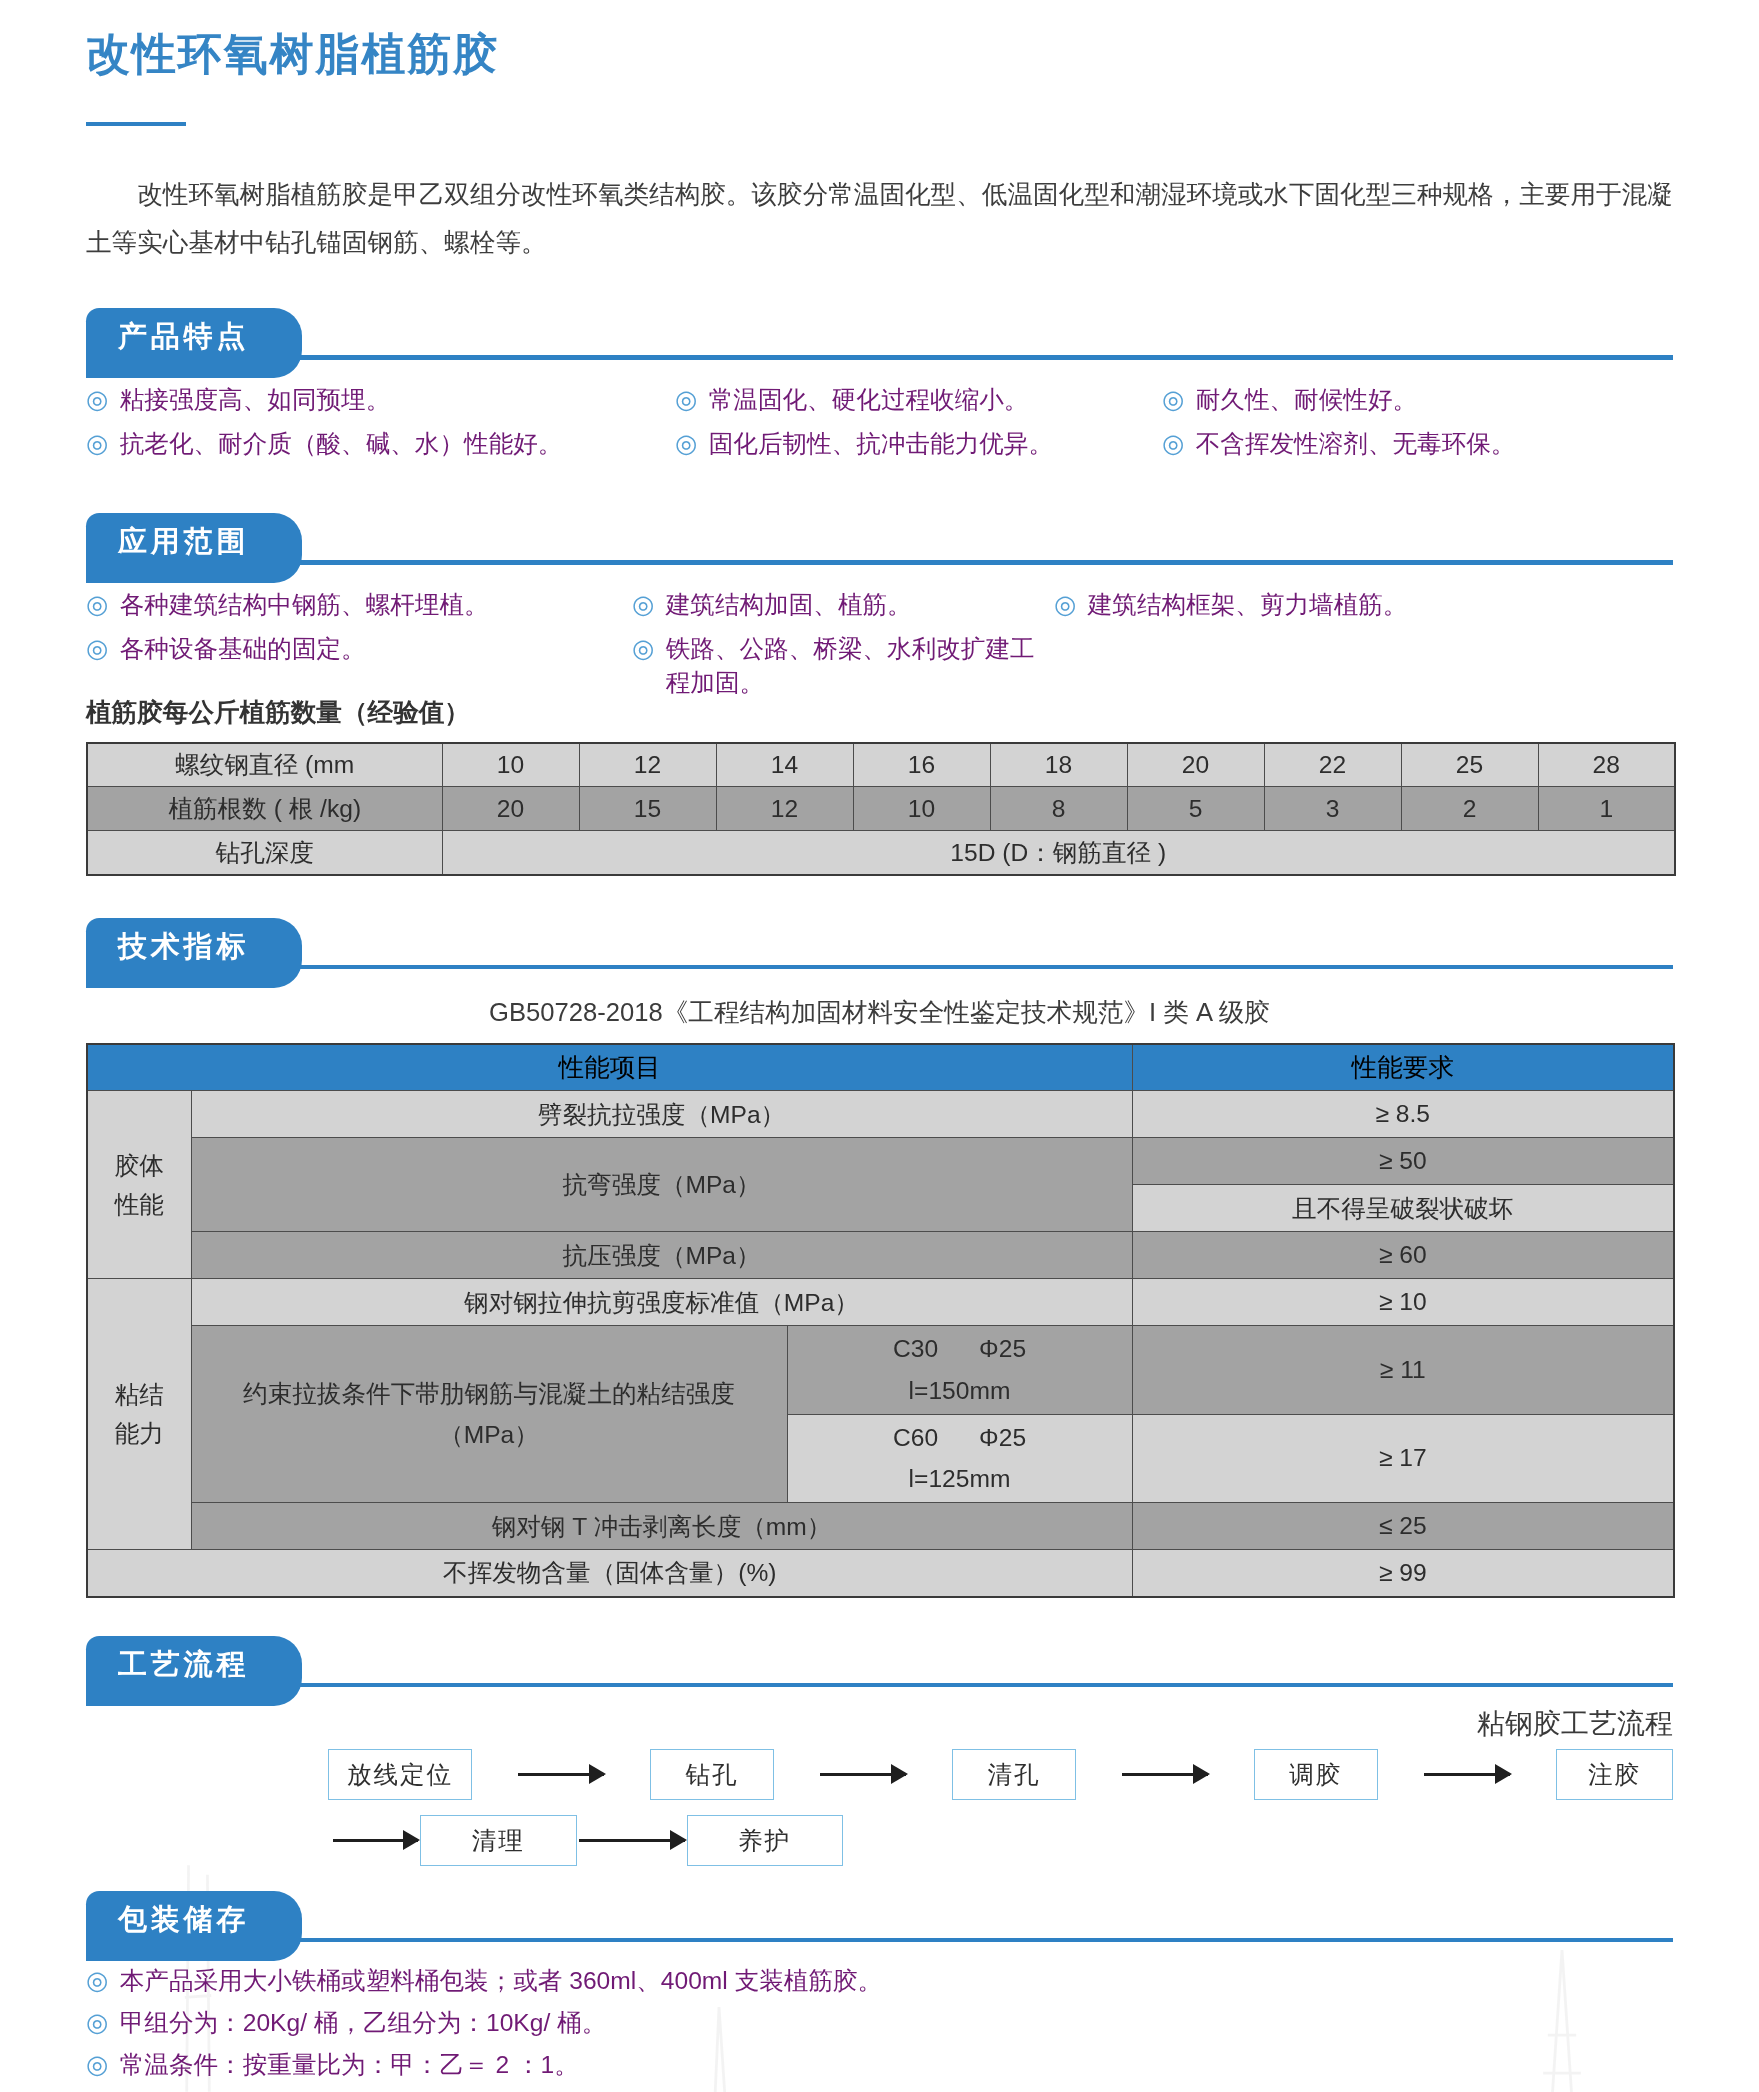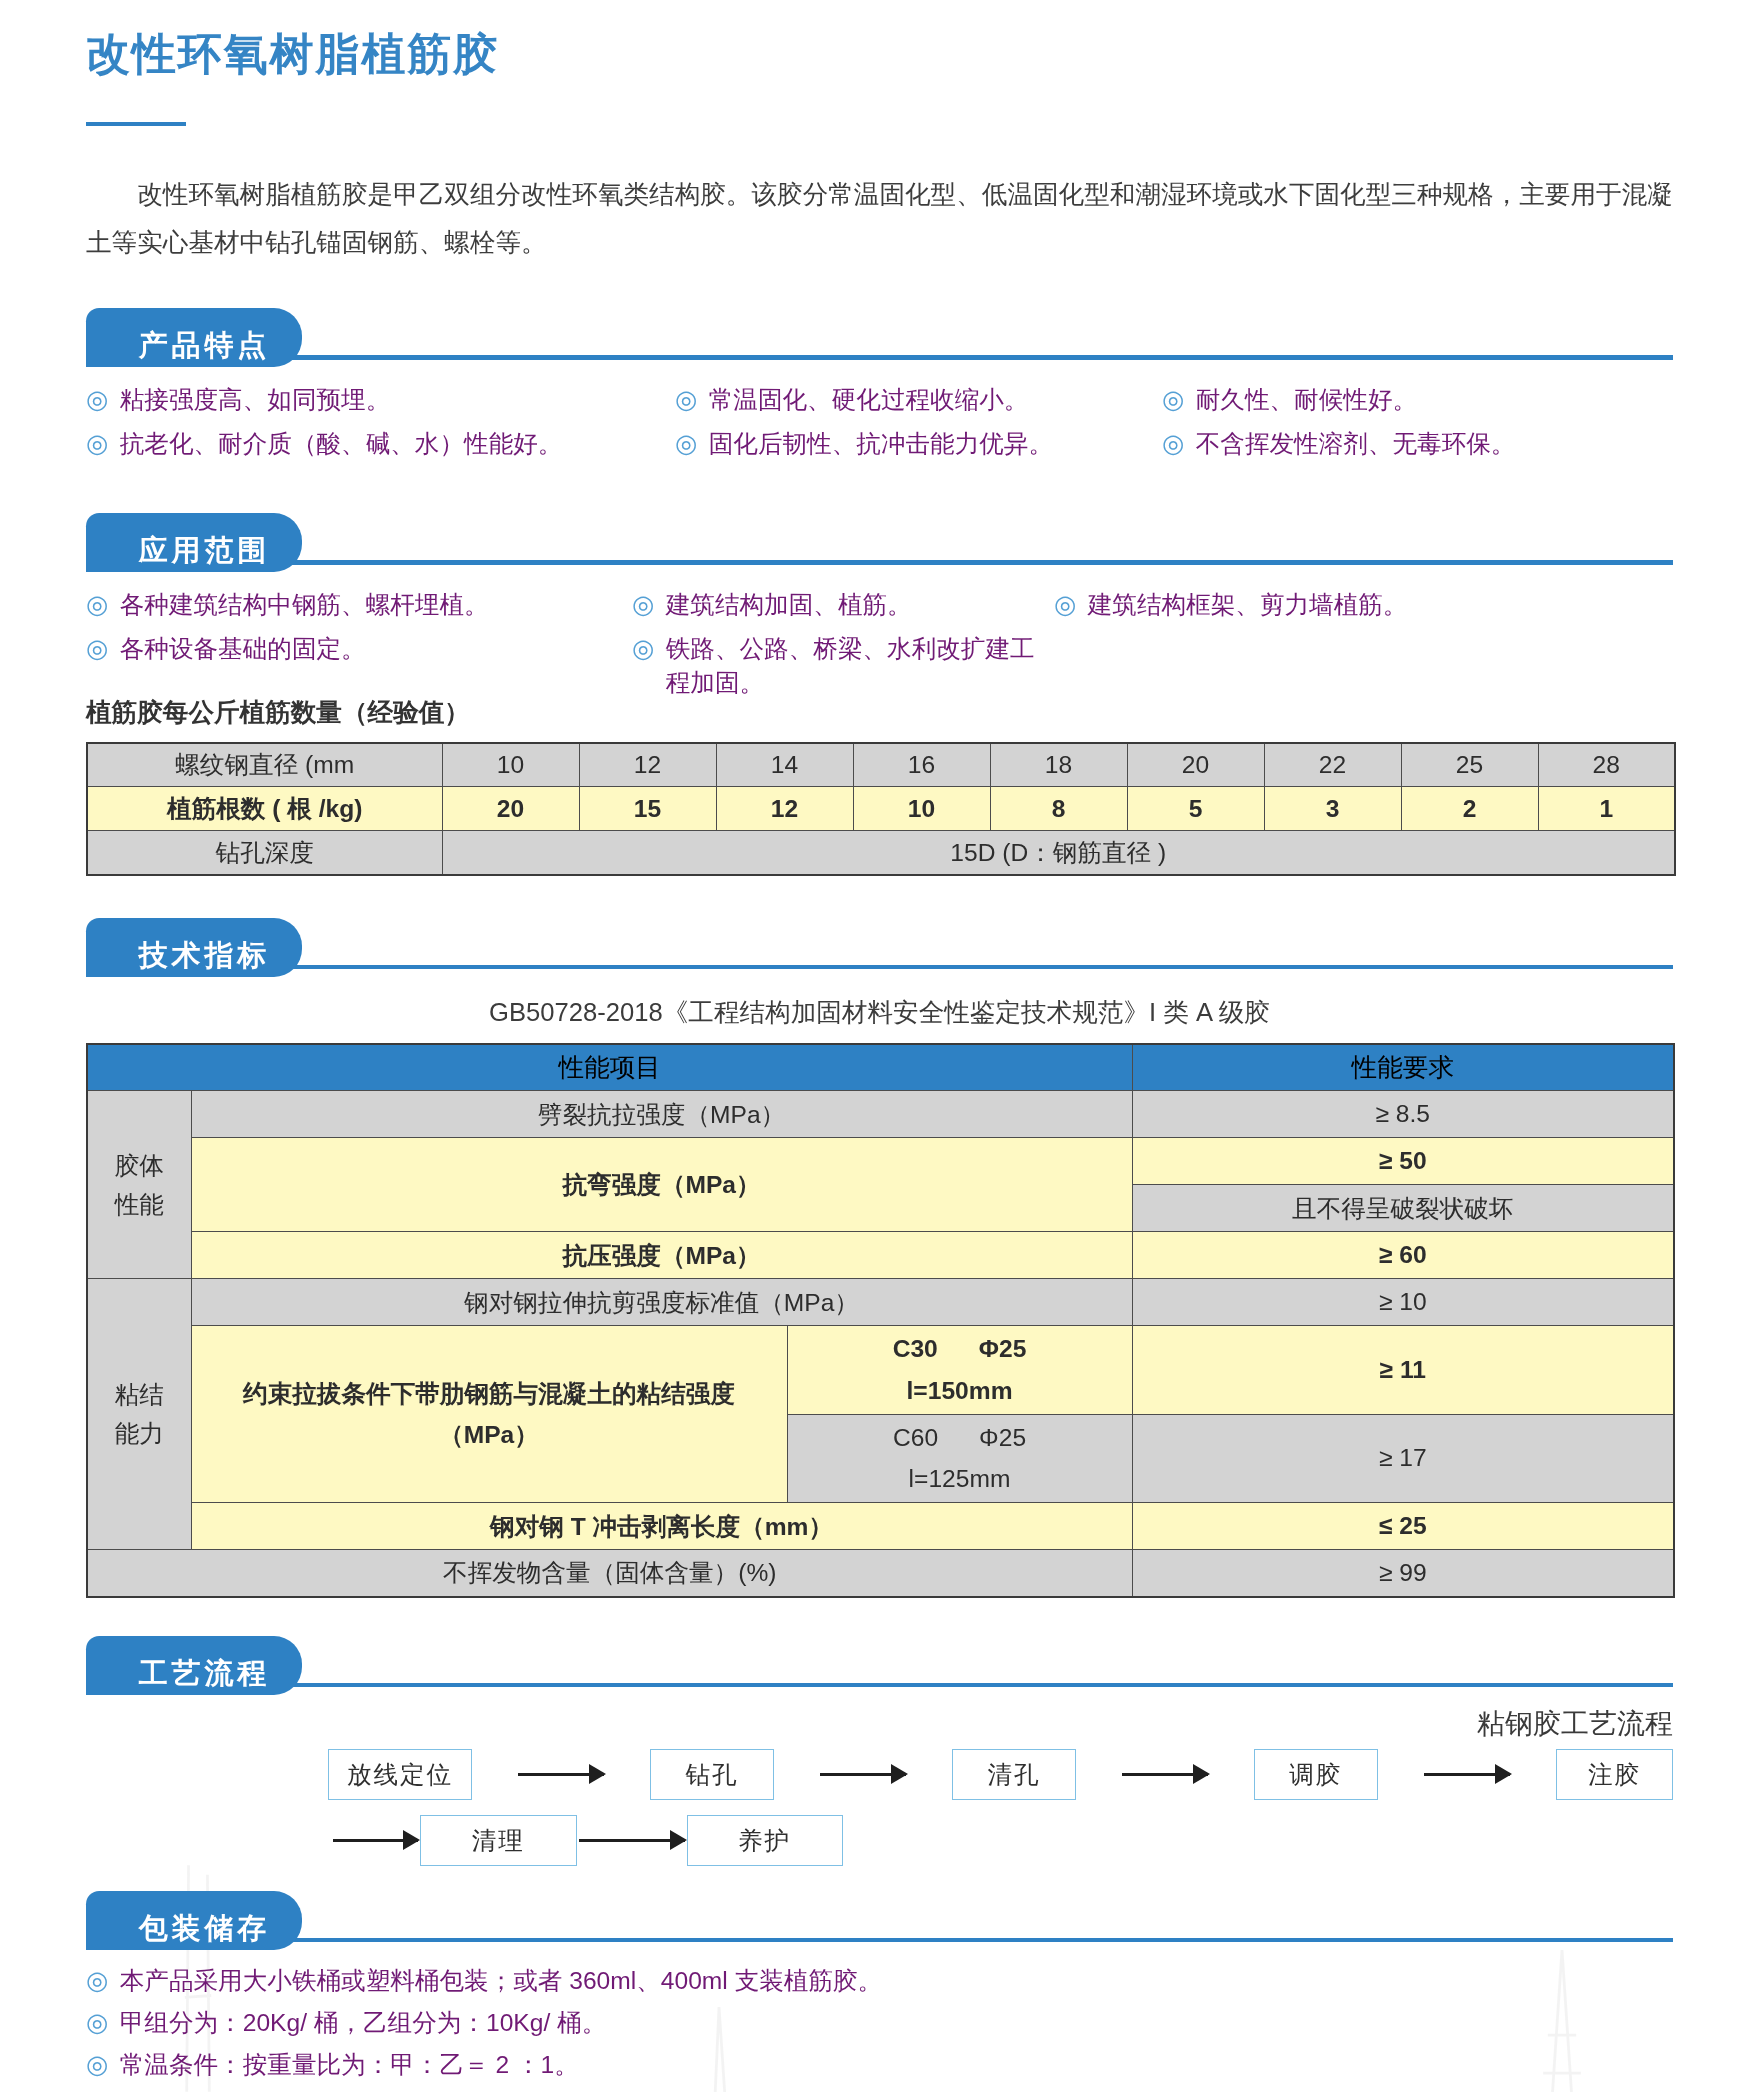--- a/index.html
+++ b/index.html
@@ -15,23 +15,23 @@
   .title { font-size:44px; font-weight:bold; color:#3585c5; letter-spacing:1.9px; }
   .title-underline { width:100px; height:4.7px; background:#2e81c4; margin-top:38px; }
 
   
   .intro { margin-top:45px; font-size:25.6px; line-height:1.85; color:#3d3d3d; text-indent:2em; }
 
   
   .sec { position:relative; height:62px; margin-top:42px; }
   .sec-line { position:absolute; left:0; right:0; top:47px; height:4.7px; background:#2e81c4; }
   .sec-tab {
-    position:relative; z-index:1; display:inline-block; min-width:216px; height:59px;
+    position:relative; z-index:1; display:inline-block; min-width:216px; height:70px;
     background:#2e81c4; color:#ffffff; font-size:29px; font-weight:bold; letter-spacing:3.8px;
-    line-height:57px; text-align:right; padding:9px 32px;
+    line-height:57px; text-align:left; padding:0 32px;
     border-radius:13.2px 28px 28px 0;
   }
 
   
   .bullets { margin-top:13.2px; display:grid; }
   .bullets.features { grid-template-columns:589px 487px 1fr; }
   .bullets.applications { grid-template-columns:546px 422px 1fr; }
   .bullets.packaging { grid-template-columns:1fr; margin-top:11.4px; }
   .bullet { display:flex; align-items:flex-start; height:44px; }
   .packaging .bullet { height:42px; }
@@ -41,21 +41,21 @@
   
   table { border-collapse:collapse; table-layout:fixed; width:1588px; }
   td {
     border:1.9px solid #4c4c4c; text-align:center; vertical-align:middle;
     font-size:24.6px; color:#2d2d2d; padding:1.9px 5.7px;
   }
   .rebar-table { margin-top:11.4px; border:2.8px solid #3a3a3a; }
   .rebar-table td { height:44px; }
   .tbl-title { margin-top:19px; font-size:25.6px; font-weight:bold; color:#333; }
   .g { background:#d3d3d3; }
-  .w { background:#fef9c3;font-weight:bold; }
+  .w { background:#a3a3a3; }
   .b { background:#2e81c4; color:#000000; font-size:25.6px; }
 
   
   .tech-note { margin-top:15px; text-align:center; font-size:25.6px; color:#3c3c3c; }
   .tech-table { margin-top:13.2px; border:2.8px solid #3a3a3a; }
   .tech-table td { height:47px; }
   .tech-table tr.tall td { height:73px; }
   .grp { white-space:pre-line; line-height:1.6; }
   .pre { white-space:pre; line-height:1.7; }
   .pre-line { white-space:pre-line; line-height:1.7; }

